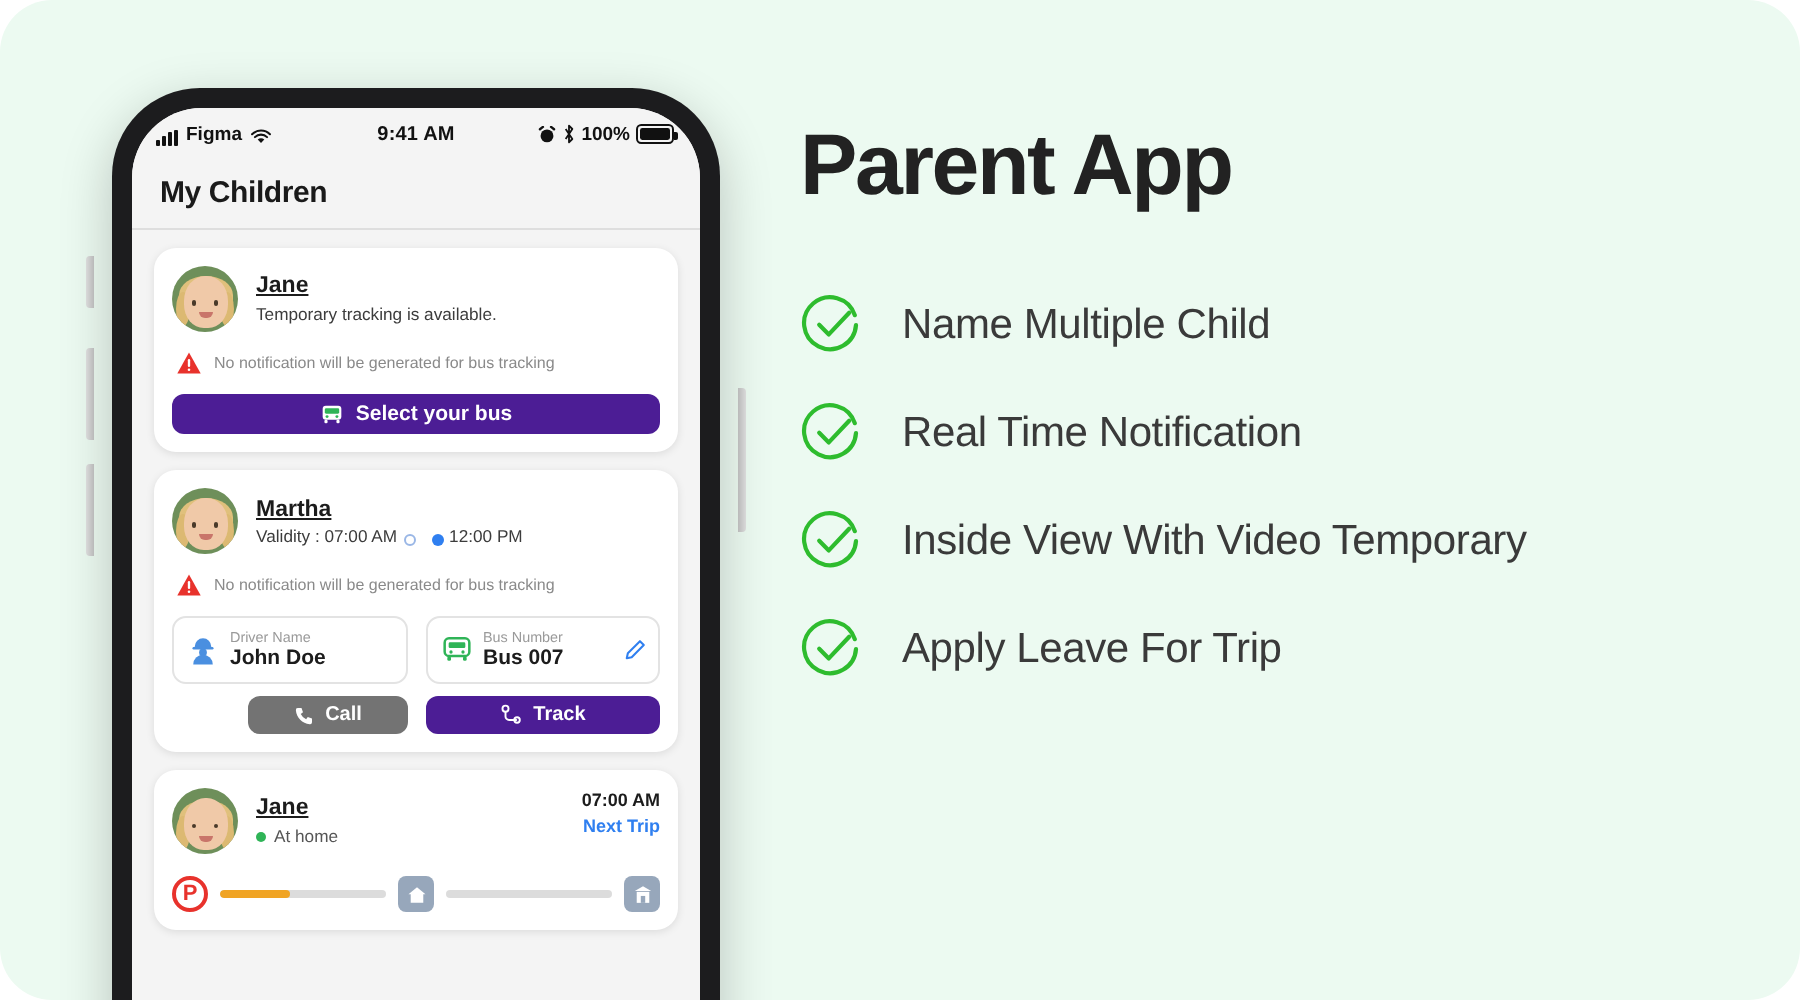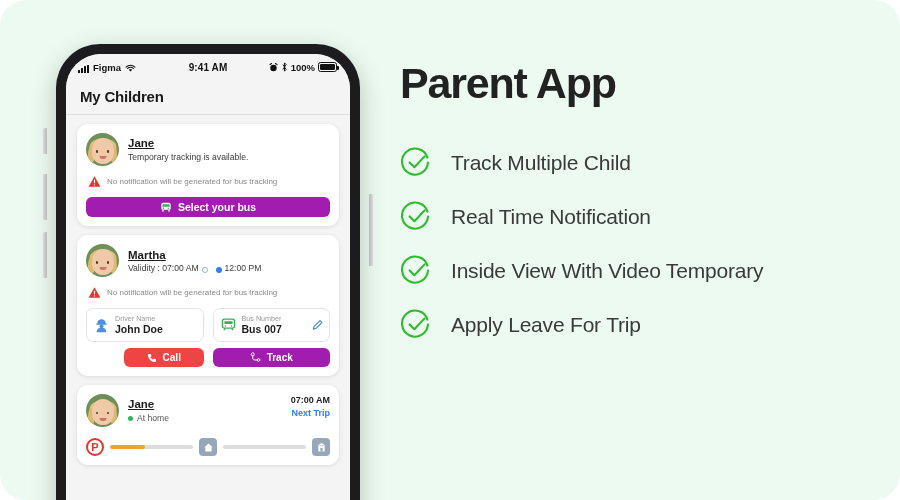--- a/index.html
+++ b/index.html
@@ -165,22 +165,22 @@
 
   .warn-row { display:flex; align-items:center; gap:6px; margin-top:9px; padding-left:2px; }
   .warn-tri { width:13px; height:13px; flex:0 0 13px; }
   .warn-text { font-size:8px; color:#8a8a8a; }
 
   .btn {
     display:flex; align-items:center; justify-content:center; gap:6px;
     border-radius:6px; font-size:10.5px; font-weight:600; color:#fff;
     height:20px; margin-top:9px; cursor:pointer;
   }
-  .btn-green { background:#a21caf; }
-  .btn-blue  { background:#ef4444;margin-left:38px; }
+  .btn-green { background:#4c1d95; }
+  .btn-blue  { background:#737373;margin-left:38px; }
   .btn svg { display:block; }
 
   .info-grid { display:flex; gap:9px; margin-top:0; }
   .info-col { flex:1 1 0; min-width:0; }
   .info-box {
     border:1px solid #e3e3e3; border-radius:7px;
     padding:5px 7px; display:flex; align-items:center; gap:6px;
     position:relative; background:#fff;
   }
   .info-label { font-size:7.2px; color:#9a9a9a; line-height:1.3; }
@@ -447,21 +447,21 @@
   </div>
 
   <div id="right-panel">
     <div id="headline">Parent App</div>
 
     <div class="feature">
       <svg class="feat-icon" viewBox="0 0 32 32">
         <path d="M27.4 10.6 A13 13 0 1 0 28 15.5" fill="none" stroke="#2ebc2e" stroke-width="2.1" stroke-linecap="round"></path>
         <path d="M9.6 15.4 L14.4 20.2 L24.6 9.4" fill="none" stroke="#2ebc2e" stroke-width="2.1" stroke-linecap="round" stroke-linejoin="round"></path>
       </svg>
-      <span class="feat-text">Track Multiple Child</span>
+      <span class="feat-text">Name Multiple Child</span>
     </div>
 
     <div class="feature">
       <svg class="feat-icon" viewBox="0 0 32 32">
         <path d="M27.4 10.6 A13 13 0 1 0 28 15.5" fill="none" stroke="#2ebc2e" stroke-width="2.1" stroke-linecap="round"></path>
         <path d="M9.6 15.4 L14.4 20.2 L24.6 9.4" fill="none" stroke="#2ebc2e" stroke-width="2.1" stroke-linecap="round" stroke-linejoin="round"></path>
       </svg>
       <span class="feat-text">Real Time Notification</span>
     </div>
 

